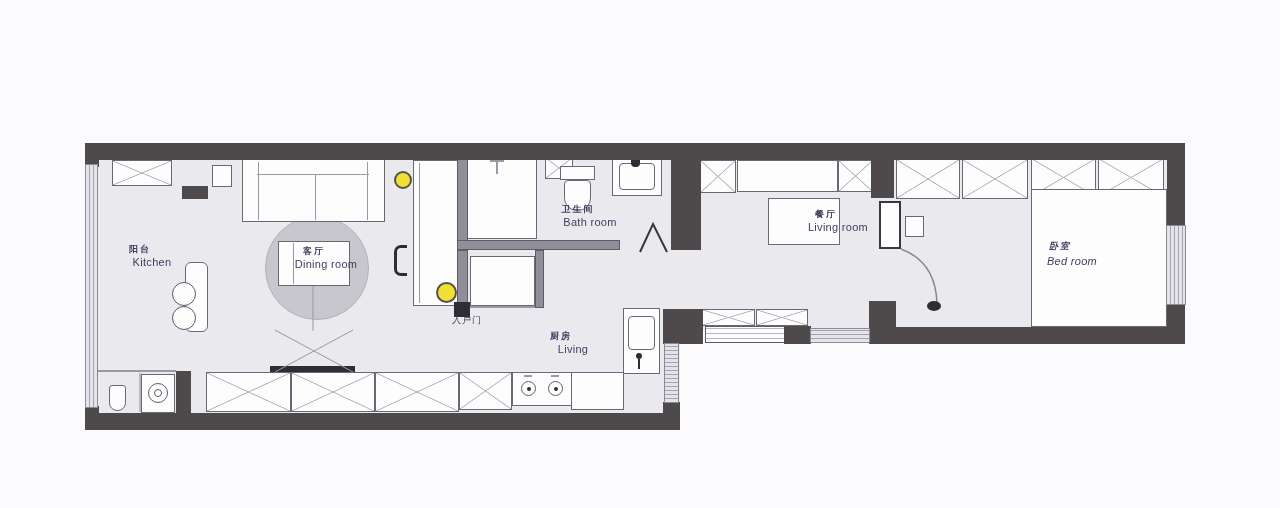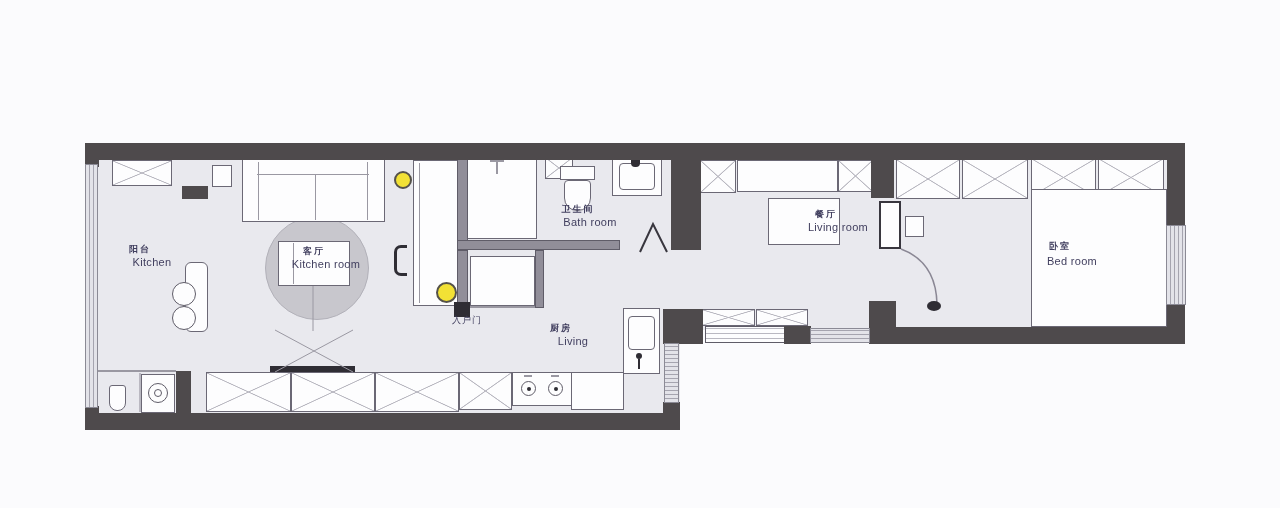--- a/index.html
+++ b/index.html
@@ -155,35 +155,35 @@
 
   <div class="light" style="left:394px;top:171px;width:18px;height:18px;"></div>
   <div class="light" style="left:436px;top:282px;width:21px;height:21px;"></div>
 
   <div class="room-label" style="left:140px;top:243px;">
     <div class="zh">阳台</div>
     <div class="en">Kitchen</div>
   </div>
   <div class="room-label" style="left:314px;top:245px;">
     <div class="zh">客厅</div>
-    <div class="en">Kitchen room</div>
+    <div class="en">Dining room</div>
   </div>
   <div class="room-label" style="left:578px;top:203px;">
     <div class="zh">卫生间</div>
     <div class="en">Bath room</div>
   </div>
   <div class="room-label" style="left:467px;top:314px;">
     <div class="zh" style="font-weight:400;letter-spacing:1px;">入户门</div>
   </div>
-  <div class="room-label" style="left:561px;top:322px;">
+  <div class="room-label" style="left:561px;top:330px;">
     <div class="zh">厨房</div>
     <div class="en">Living</div>
   </div>
   <div class="room-label" style="left:826px;top:208px;">
     <div class="zh">餐厅</div>
     <div class="en">Living room</div>
   </div>
-  <div class="room-label" style="left:1060px;top:239px;line-height:15px;">
+  <div class="room-label" style="left:1060px;top:239px;line-height:15px;font-style:italic;">
     <div class="zh">卧室</div>
     <div class="en">Bed room</div>
   </div>
 
 </div>
 
 </body></html>

